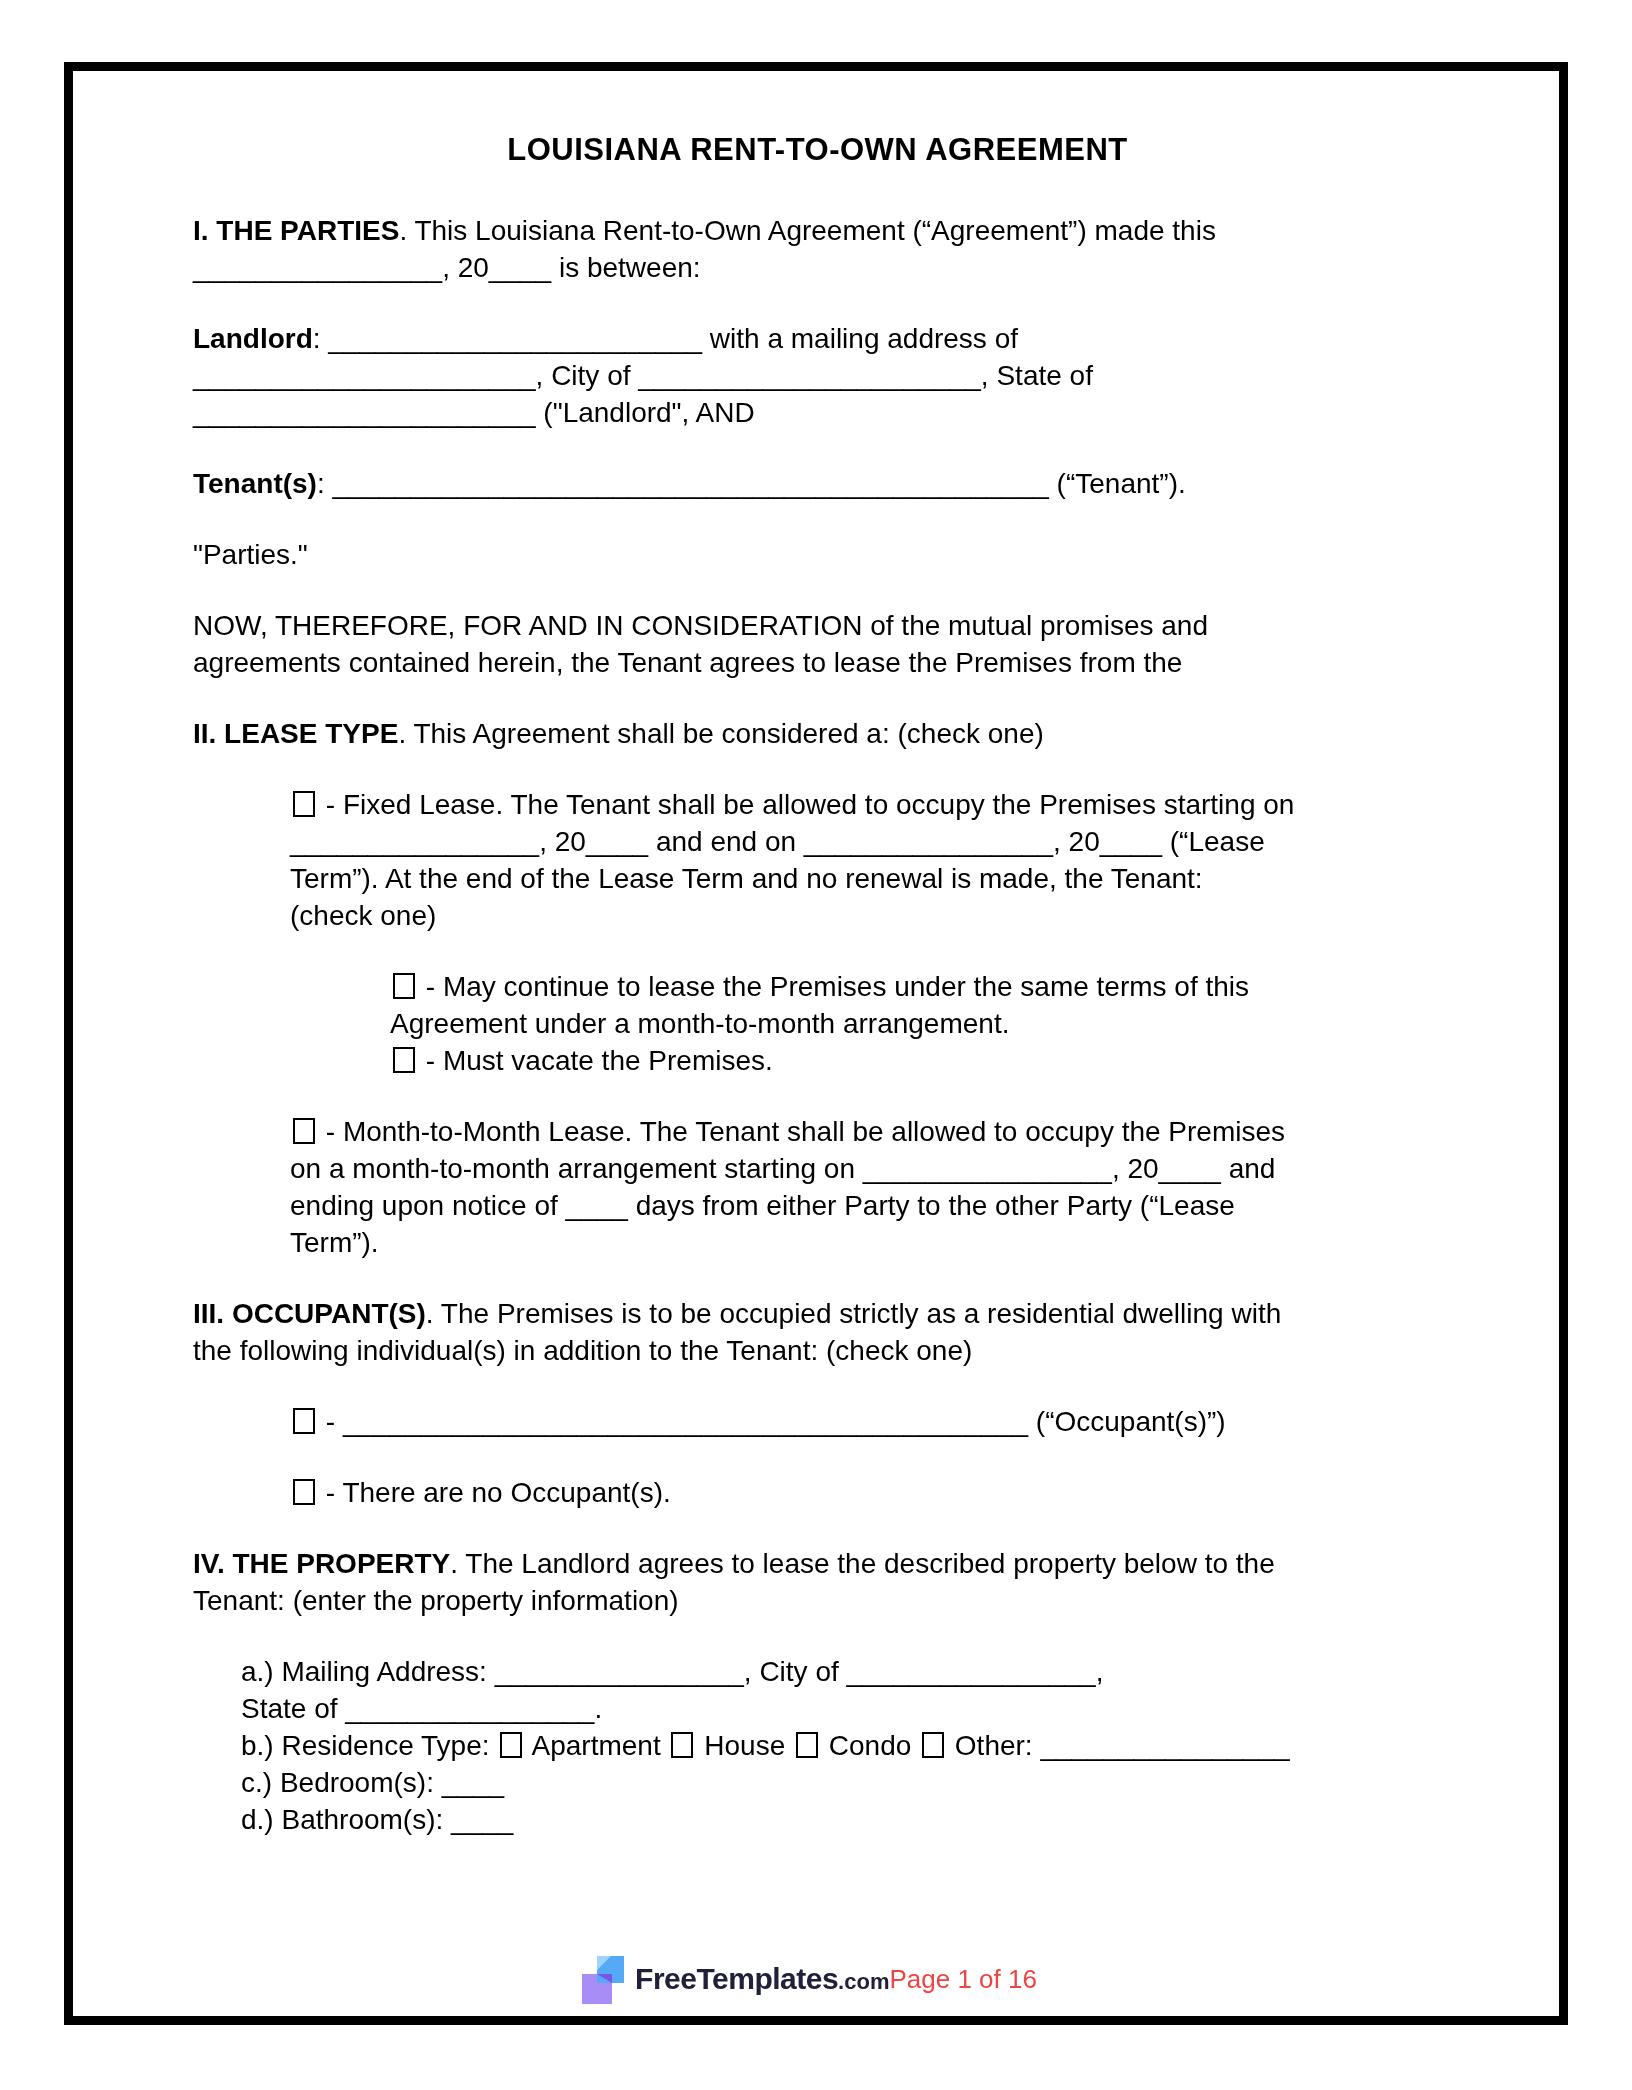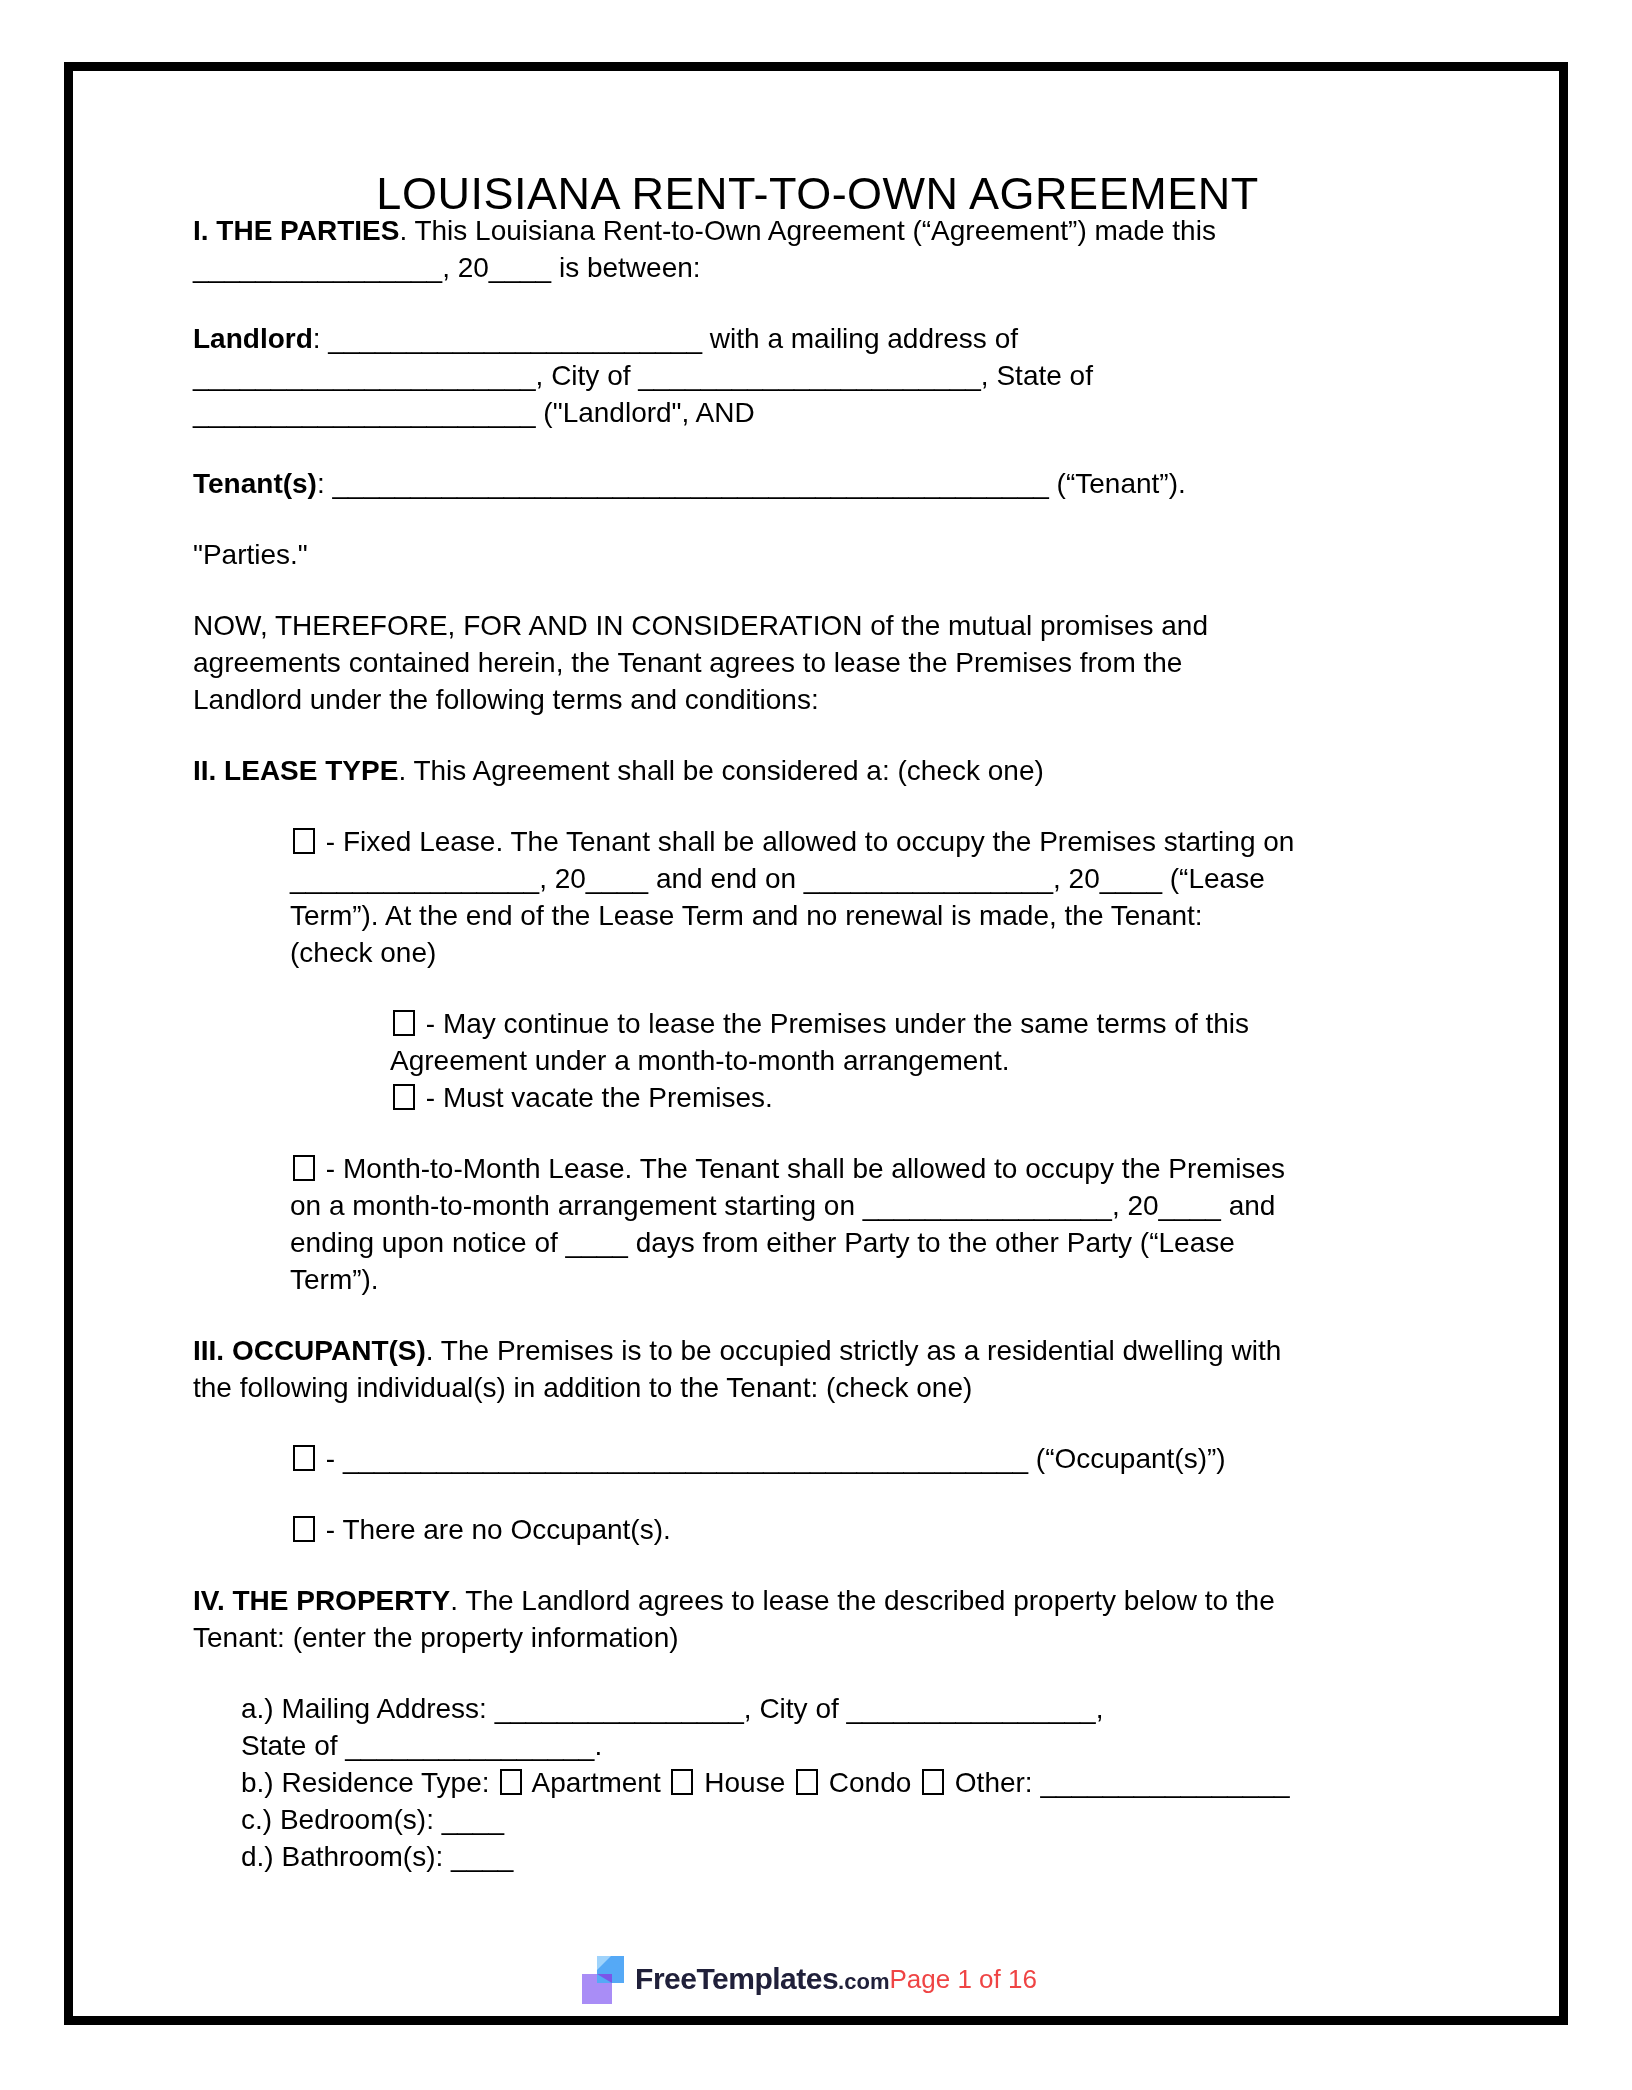--- a/index.html
+++ b/index.html
@@ -7,22 +7,22 @@
     width:1632px; height:2090px; position:relative;
     background:#ffffff; color:#000;
     font-family:"Liberation Sans", sans-serif;
   }
   .frame {
     position:absolute; left:64px; top:62px; right:64px; bottom:65px;
     border:9px solid #000;
   }
   .doc-title {
     position:absolute; left:193px; right:190px; top:122px;
-    text-align:center; font-size:45px; font-weight:normal;
-    line-height:56px; letter-spacing:0.5px; white-space:nowrap;margin-top:44px;
+    text-align:center; font-size:31px; font-weight:bold;
+    line-height:56px; letter-spacing:0.5px; white-space:nowrap;
   }
   .content {
     position:absolute; left:193px; right:190px; top:212px;
   }
   .block { margin-top:34px; }
   .block:first-child { margin-top:0; }
   .line { white-space:pre; font-size:28px; line-height:37px; }
   .bold { font-weight:bold; }
   .checkbox {
     display:inline-block; width:18px; height:22px;
@@ -57,21 +57,20 @@
     </div>
     <div class="block">
       <div class="line"><span class="bold">Tenant(s)</span><span>: ______________________________________________ (“Tenant”).</span></div>
     </div>
     <div class="block">
       <div class="line"><span>"Parties."</span></div>
     </div>
     <div class="block">
       <div class="line"><span>NOW, THEREFORE, FOR AND IN CONSIDERATION of the mutual promises and</span></div>
       <div class="line"><span>agreements contained herein, the Tenant agrees to lease the Premises from the</span></div>
-      <div class="line"><span>Landlord under the following terms and conditions:</span></div>
     </div>
     <div class="block">
       <div class="line"><span class="bold">II. LEASE TYPE</span><span>. This Agreement shall be considered a: (check one)</span></div>
     </div>
     <div class="block" style="padding-left: 97px;">
       <div class="line"><span class="checkbox"></span><span> - Fixed Lease. The Tenant shall be allowed to occupy the Premises starting on</span></div>
       <div class="line"><span>________________, 20____ and end on ________________, 20____ (“Lease</span></div>
       <div class="line"><span>Term”). At the end of the Lease Term and no renewal is made, the Tenant:</span></div>
       <div class="line"><span>(check one)</span></div>
     </div>

